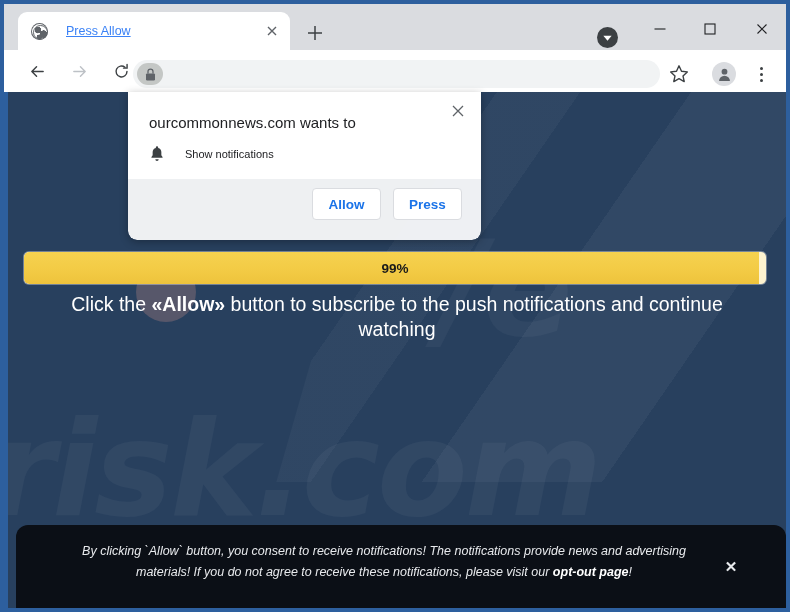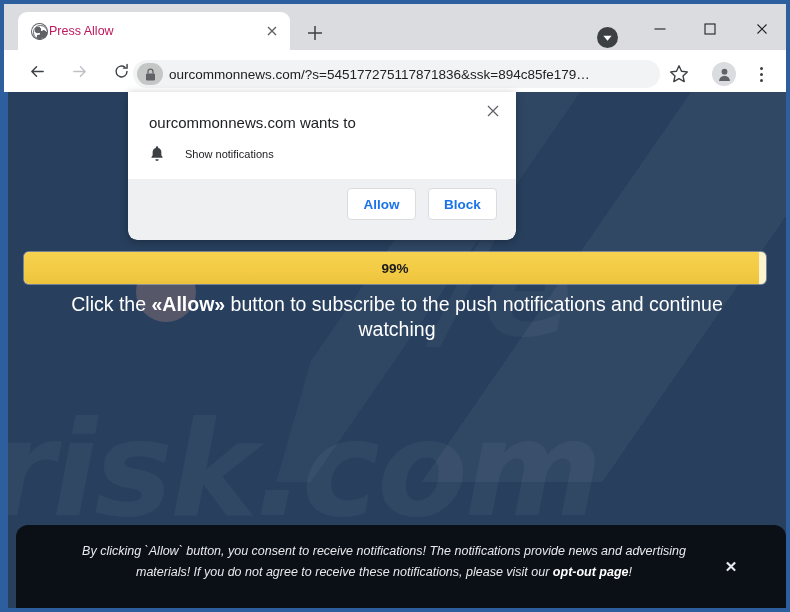--- a/index.html
+++ b/index.html
@@ -48,24 +48,25 @@
   #tab-favicon .globe::after {
     content: ""; position: absolute; left: 2px; top: 2px;
     width: 13px; height: 13px; border-radius: 50%;
     background:
       radial-gradient(circle at 30% 32%, #5f6368 0 3.2px, transparent 3.4px),
       radial-gradient(circle at 74% 62%, #5f6368 0 3.6px, transparent 3.8px),
       radial-gradient(circle at 40% 86%, #5f6368 0 2.6px, transparent 2.8px);
     border: 1.6px solid #5f6368; border-radius: 50%;
   }
   #tab-title {
-    margin-left: 1px;
-    font-size: 12.5px; color: #be185d;
+    margin-left: 18px;
+    font-size: 12.5px; color: #3b82f6;
     white-space: nowrap; overflow: hidden;
     max-width: 175px;
+    text-decoration: underline;
   }
   #tab-close {
     position: absolute; right: 10px; top: 11px;
     width: 16px; height: 16px;
     color: #5f6368;
   }
   #newtab {
     position: absolute; left: 300px; top: 18px;
     width: 22px; height: 22px; color: #3c4043;
   }
@@ -245,21 +246,21 @@
     position: absolute; left: 706px; top: 33px;
     width: 18px; height: 18px;
     color: #e8eaed;
     display: flex; align-items: center; justify-content: center;
     font-weight: bold; font-size: 15px;
   }
 
   
   #perm-dialog {
     position: absolute; left: 128px; top: 92px;
-    width: 388px; height: 148px;
+    width: 353px; height: 148px;
     border-radius: 0 0 9px 9px;
     box-shadow: 0 2px 9px rgba(0,0,0,0.30);
     overflow: hidden;
   }
   #perm-solid {
     position: absolute; left: 0; top: 0; width: 100%; height: 87px;
     background: #ffffff;
   }
   #perm-translucent {
     position: absolute; left: 0; top: 87px; width: 100%; height: 61px;
@@ -367,21 +368,20 @@
     </div>
   </div>
 
   <div id="omnibox">
     <div id="lock-chip">
       <svg viewBox="0 0 11 13" fill="#5f6368">
         <rect x="1" y="5.4" width="9" height="7" rx="1.2"></rect>
         <path d="M3 5.4 V3.6 a2.5 2.5 0 0 1 5 0 V5.4" fill="none" stroke="#5f6368" stroke-width="1.3"></path>
       </svg>
     </div>
-    <div id="url-text">ourcommonnews.com/?s=545177275117871836&amp;ssk=894c85fe179…</div>
   </div>
 
   <div id="star-btn">
     <svg viewBox="0 0 22 22" fill="none" stroke="currentColor" stroke-width="1.4" stroke-linejoin="round">
       <path d="M11 2.8 L13.5 8.2 L19.3 8.9 L15 12.9 L16.2 18.6 L11 15.7 L5.8 18.6 L7 12.9 L2.7 8.9 L8.5 8.2 Z"></path>
     </svg>
   </div>
 
   <div id="profile-btn">
     <svg viewBox="0 0 16 16" fill="currentColor">
@@ -437,17 +437,17 @@
         <svg viewBox="0 0 16 17" fill="currentColor">
           <path d="M8 1.2 a1.15 1.15 0 0 1 1.15 1.15 v0.55 a4.3 4.3 0 0 1 3.2 4.15 v3.1 l1.2 1.9 v0.8 H2.45 v-0.8 l1.2 -1.9 v-3.1 a4.3 4.3 0 0 1 3.2 -4.15 v-0.55 A1.15 1.15 0 0 1 8 1.2 Z"></path>
           <path d="M6.3 14.2 h3.4 a1.7 1.7 0 0 1 -3.4 0 Z"></path>
         </svg>
       </div>
       <div id="perm-row-label">Show notifications</div>
     </div>
 
     <div id="perm-buttons">
       <div class="perm-btn">Allow</div>
-      <div class="perm-btn">Block</div>
+      <div class="perm-btn">Press</div>
     </div>
   </div>
 
 </div>
 
 </body></html>

